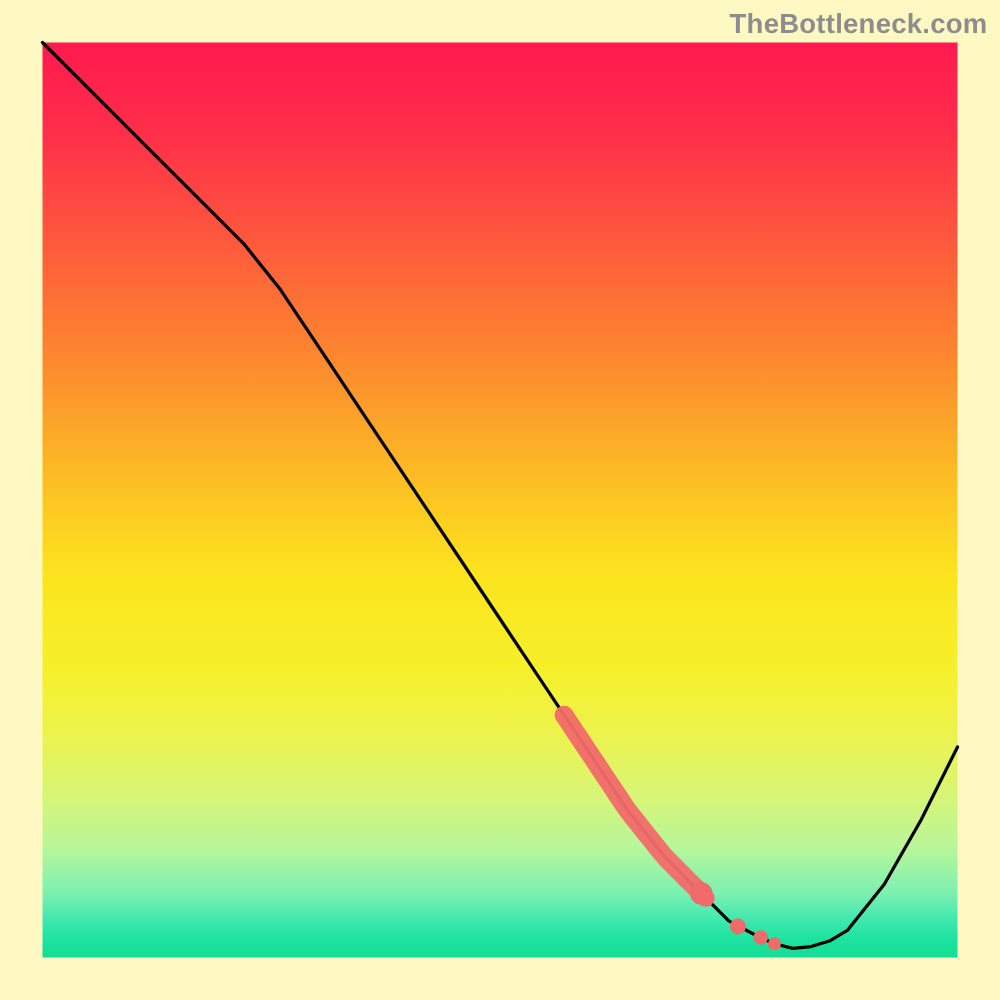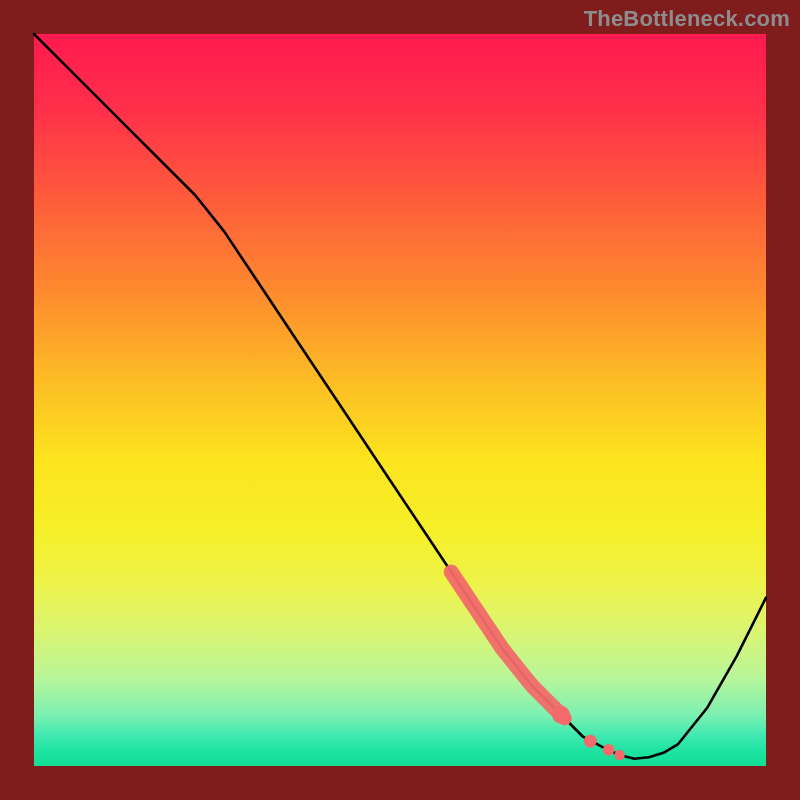--- a/index.html
+++ b/index.html
@@ -1,21 +1,21 @@
 <!DOCTYPE html>
 <html><head>
 <meta charset="utf-8">
 <style>
   * { margin: 0; padding: 0; box-sizing: border-box; }
   html, body { width: 800px; height: 800px; background: #000; overflow: hidden; }
   .stage {
     position: relative;
     width: 800px;
     height: 800px;
-    background: #7f1d1d;
+    background: #fef9c3;
   }
   .plot-area {
     position: absolute;
     left: 34px;
     top: 34px;
     width: 732px;
     height: 732px;
     background: linear-gradient(
       to bottom,
       #ff1a4f 0%,

